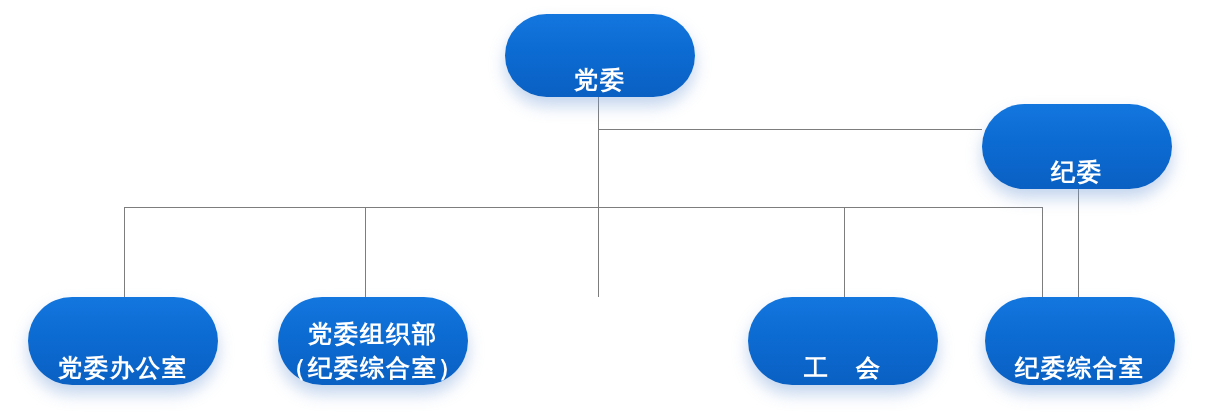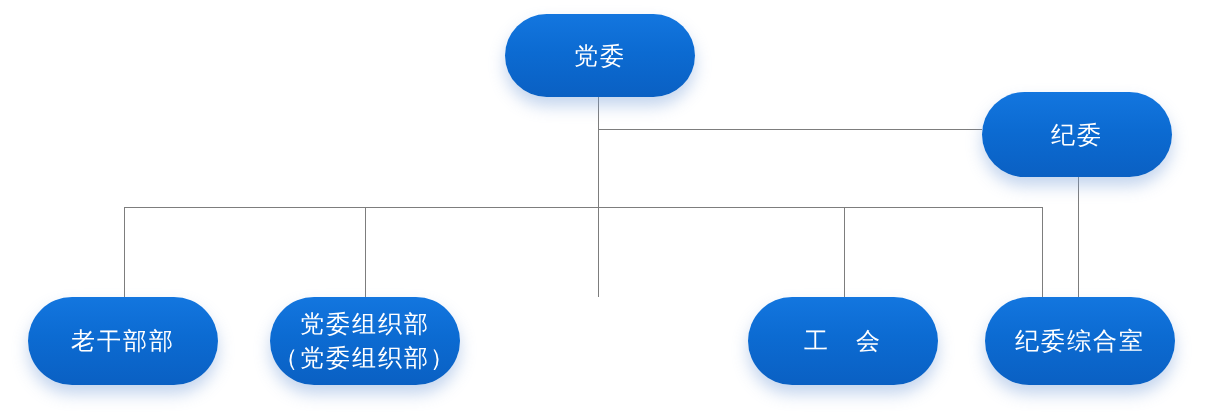--- a/index.html
+++ b/index.html
@@ -24,26 +24,27 @@
   .node {
     position: absolute;
     width: 190px;
     border-radius: 999px;
     background: linear-gradient(180deg, #1376df 0%, #0c6bd2 45%, #0a60c3 100%);
     box-shadow: 0 9px 16px rgba(125, 162, 218, 0.45);
     color: #ffffff;
     display: flex;
     flex-direction: column;
     align-items: center;
-    justify-content: center;
+    justify-content: flex-end;
     text-align: center;
     font-size: 24px;
     letter-spacing: 2px;
     line-height: 34px;
     white-space: nowrap;
+    font-weight: bold;
   }
   .node.top   { height: 83px; }
   .node.mid   { height: 85px; }
   .node.leaf  { height: 88px; }
 </style>
 </head>
 <body>
 
 <div class="canvas">
 
@@ -53,31 +54,31 @@
   <div class="line h" style="left:124px; top:207px; width:919px;"></div>
   <div class="line v" style="left:124px; top:207px; height:90px;"></div>
   <div class="line v" style="left:365px; top:207px; height:90px;"></div>
   <div class="line v" style="left:844px; top:207px; height:90px;"></div>
   <div class="line v" style="left:1042px;top:207px; height:90px;"></div>
 
   <div class="node top" style="left:505px; top:14px;">
     <span>党委</span>
   </div>
 
-  <div class="node mid" style="left:982px; top:92px;">
+  <div class="node mid" style="left:982px; top:104px;">
     <span>纪委</span>
   </div>
 
   <div class="node leaf" style="left:28px; top:297px;">
-    <span>老干部部</span>
+    <span>党委办公室</span>
   </div>
 
-  <div class="node leaf" style="left:270px; top:297px;">
+  <div class="node leaf" style="left:278px; top:297px;">
     <span>党委组织部</span>
-    <span>（党委组织部）</span>
+    <span>（纪委综合室）</span>
   </div>
 
 
   <div class="node leaf" style="left:748px; top:297px;">
     <span>工　会</span>
   </div>
 
   <div class="node leaf" style="left:985px; top:297px;">
     <span>纪委综合室</span>
   </div>

